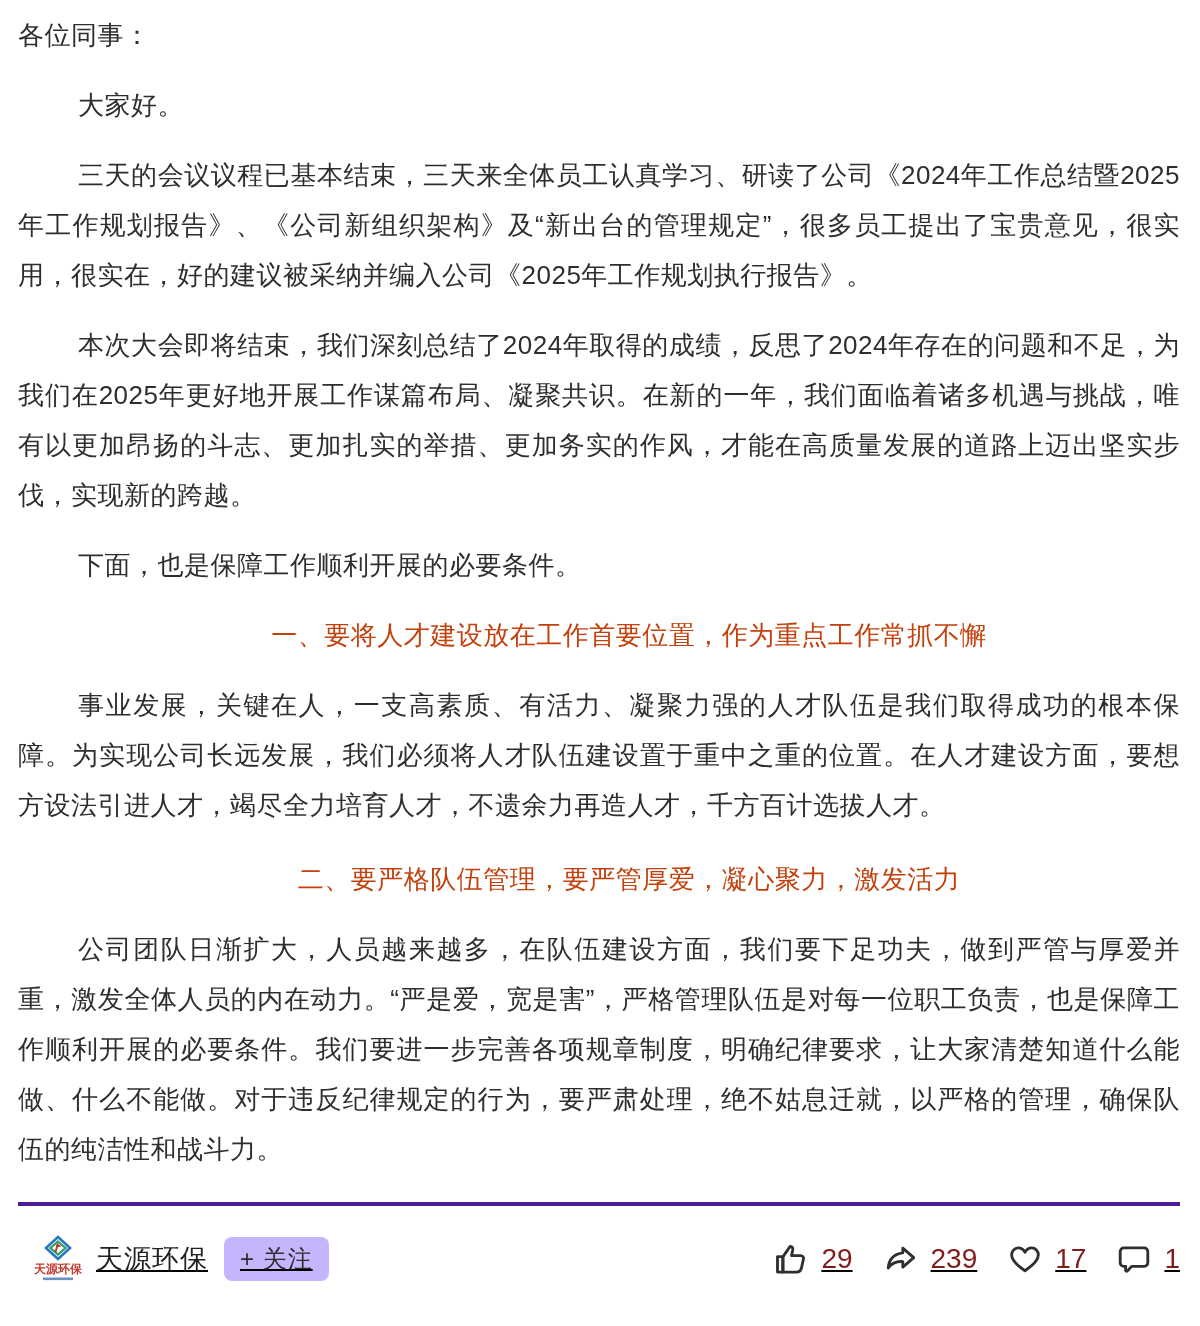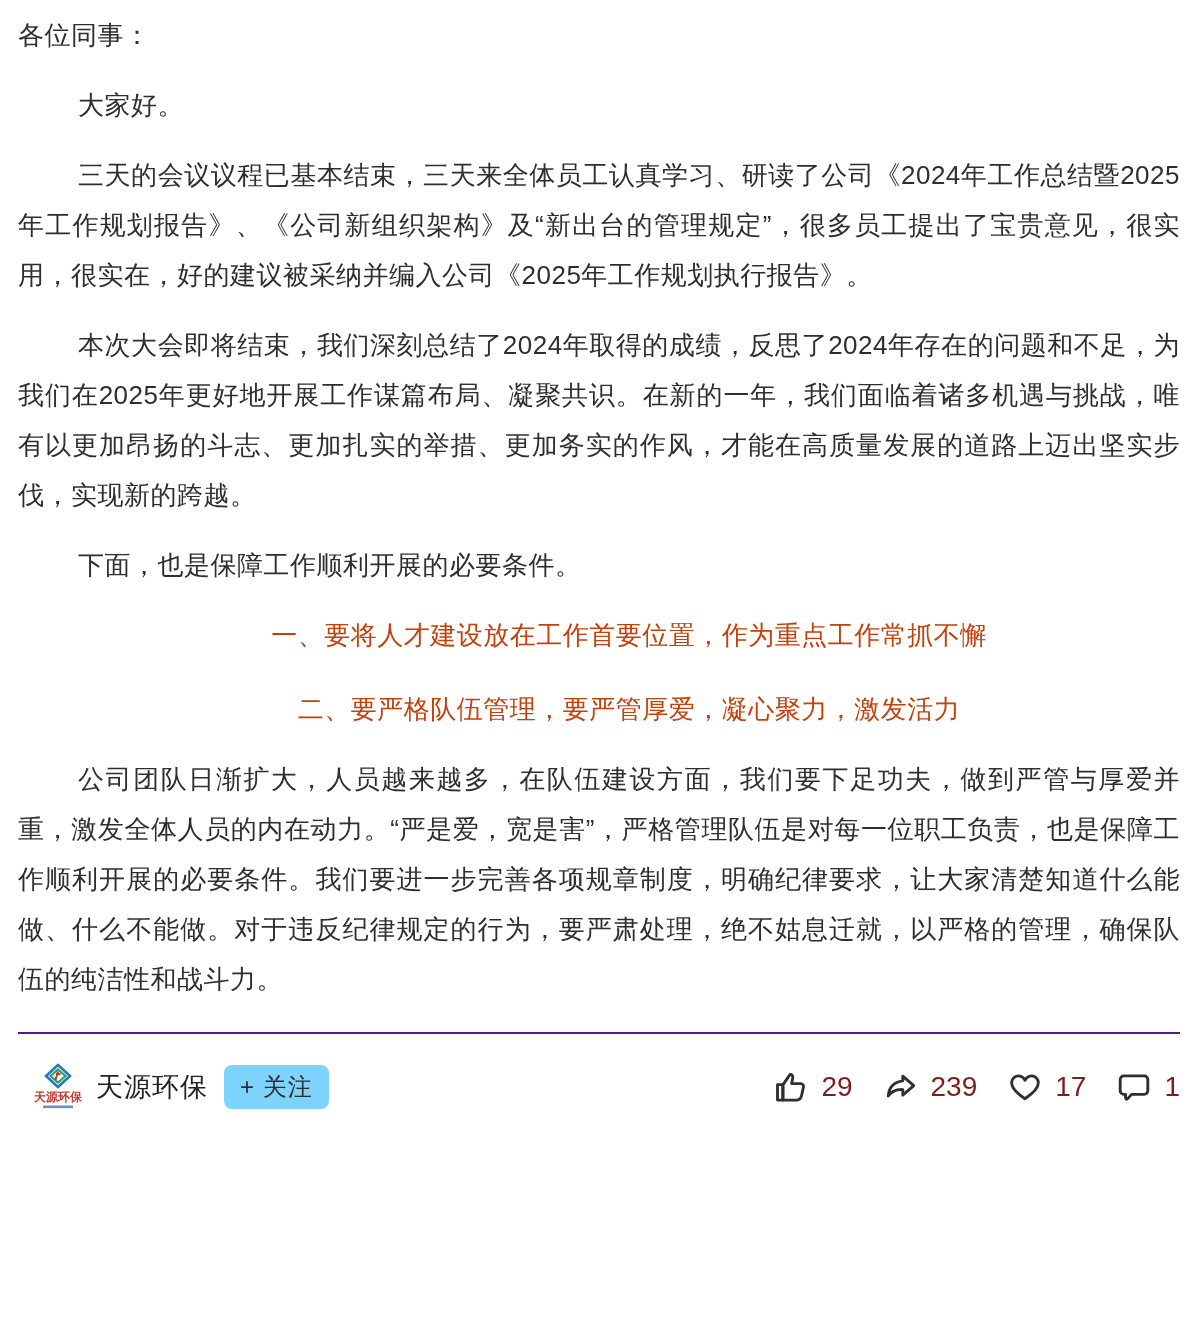--- a/index.html
+++ b/index.html
@@ -27,21 +27,22 @@
   .indent { text-indent: 60px; }
   .heading {
     font-weight: 400;
     color: #c2410c;
     text-align: center;
   }
   .gap-above { margin-top: 24px; }
 
   .footer {
     margin-top: 28px;
-    border-top: 2px solid #4c1d95;
+    border-top: 4px solid #4c1d95;
+    text-decoration: underline;
   }
   .footer-inner {
     margin-top: 24px;
     height: 58px;
     display: flex;
     align-items: center;
     justify-content: space-between;
   }
   .author {
     display: flex;
@@ -60,21 +61,21 @@
   }
   .author-name {
     margin-left: 10px;
     font-size: 27px;
     color: #222222;
     letter-spacing: 1px;
   }
   .follow-btn {
     margin-left: 16px;
     border: none;
-    background: #7dd3fc;
+    background: #c4b5fd;
     border-radius: 8px;
     height: 44px;
     padding: 0 16px;
     font-size: 24px;
     color: #2d2d2d;
     font-family: "Liberation Sans", sans-serif;
     cursor: pointer;
     letter-spacing: 1px;
   }
   .stats {
@@ -107,20 +108,21 @@
 
 <div class="page">
 
   <p class="para"><span>各位同事：</span></p>
 
   <p class="para indent">大家好。</p>
   <p class="para indent">三天的会议议程已基本结束，三天来全体员工认真学习、研读了公司《2024年工作总结暨2025年工作规划报告》、《公司新组织架构》及“新出台的管理规定”，很多员工提出了宝贵意见，很实用，很实在，好的建议被采纳并编入公司《2025年工作规划执行报告》。</p>
   <p class="para indent">本次大会即将结束，我们深刻总结了2024年取得的成绩，反思了2024年存在的问题和不足，为我们在2025年更好地开展工作谋篇布局、凝聚共识。在新的一年，我们面临着诸多机遇与挑战，唯有以更加昂扬的斗志、更加扎实的举措、更加务实的作风，才能在高质量发展的道路上迈出坚实步伐，实现新的跨越。</p>
   <p class="para indent">下面，也是保障工作顺利开展的必要条件。</p>
   <p class="para indent heading">一、要将人才建设放在工作首要位置，作为重点工作常抓不懈</p>
+  <p class="para indent">事业发展，关键在人，一支高素质、有活力、凝聚力强的人才队伍是我们取得成功的根本保障。为实现公司长远发展，我们必须将人才队伍建设置于重中之重的位置。在人才建设方面，要想方设法引进人才，竭尽全力培育人才，不遗余力再造人才，千方百计选拔人才。</p>
   <p class="para indent heading gap-above">二、要严格队伍管理，要严管厚爱，凝心聚力，激发活力</p>
   <p class="para indent">公司团队日渐扩大，人员越来越多，在队伍建设方面，我们要下足功夫，做到严管与厚爱并重，激发全体人员的内在动力。“严是爱，宽是害”，严格管理队伍是对每一位职工负责，也是保障工作顺利开展的必要条件。我们要进一步完善各项规章制度，明确纪律要求，让大家清楚知道什么能做、什么不能做。对于违反纪律规定的行为，要严肃处理，绝不姑息迁就，以严格的管理，确保队伍的纯洁性和战斗力。</p>
 
   <div class="footer">
     <div class="footer-inner">
       <div class="author">
         <div class="avatar">
           <svg class="logo-glyph" width="56" height="56" viewBox="0 0 56 56">
             <polygon points="28,6 40,17 28,28 16,17" fill="none" stroke="#2878be" stroke-width="2.6"></polygon>
             <polygon points="28,10.5 35.5,17 28,23.5 20.5,17" fill="none" stroke="#2f9e63" stroke-width="2.2"></polygon>

